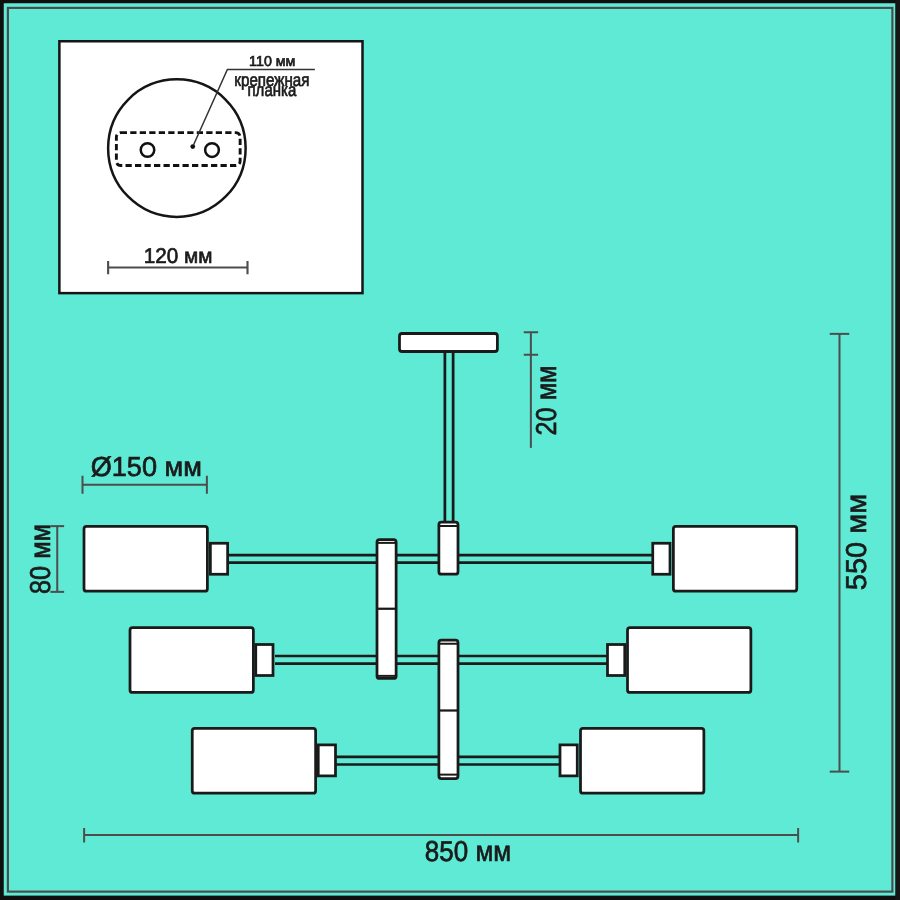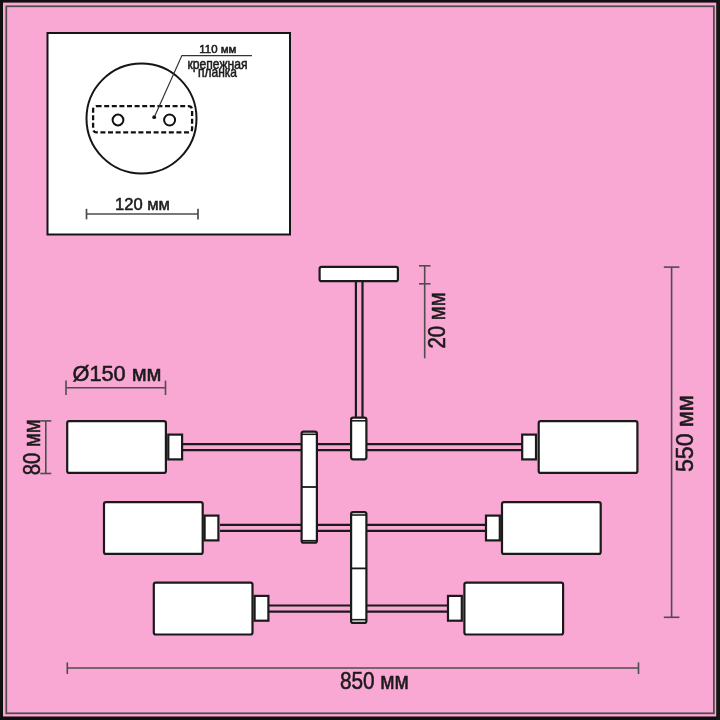--- a/index.html
+++ b/index.html
@@ -1,16 +1,16 @@
 <!DOCTYPE html>
 <html><head>
 <meta charset="utf-8">
 <style>
   html,body{margin:0;padding:0;background:#fff;}
-  #page{position:relative;width:720px;height:720px;background:#f9a8d4;overflow:hidden;}
+  #page{position:relative;width:720px;height:720px;background:#5eead4;overflow:hidden;}
   svg{position:absolute;left:0;top:0;}
   text{font-family:"Liberation Sans",sans-serif;fill:#1a1a1a;stroke:#1a1a1a;stroke-width:0.55;paint-order:stroke;}
 </style>
 </head>
 <body>
 <div id="page">
 <svg width="720" height="720" viewBox="0 0 720 720">
 
   <rect x="0" y="0" width="720" height="2.6" fill="#0f0f0f"></rect>
   <rect x="0" y="0" width="3" height="720" fill="#0f0f0f"></rect>

